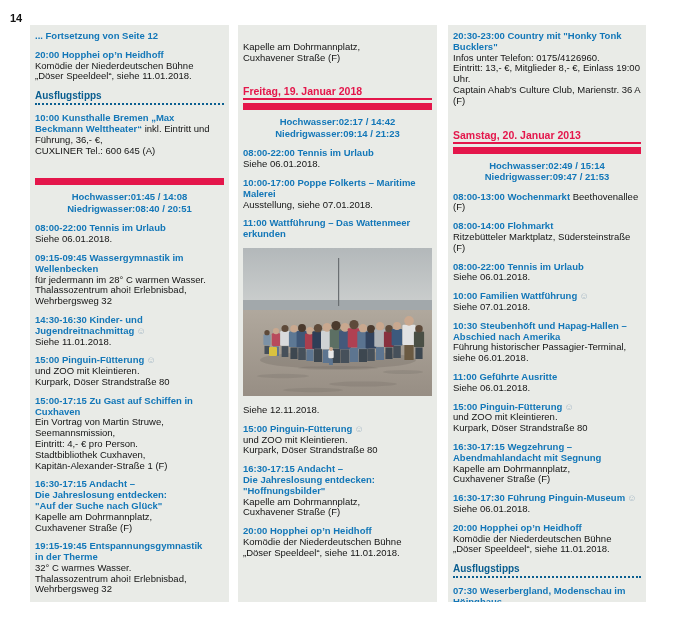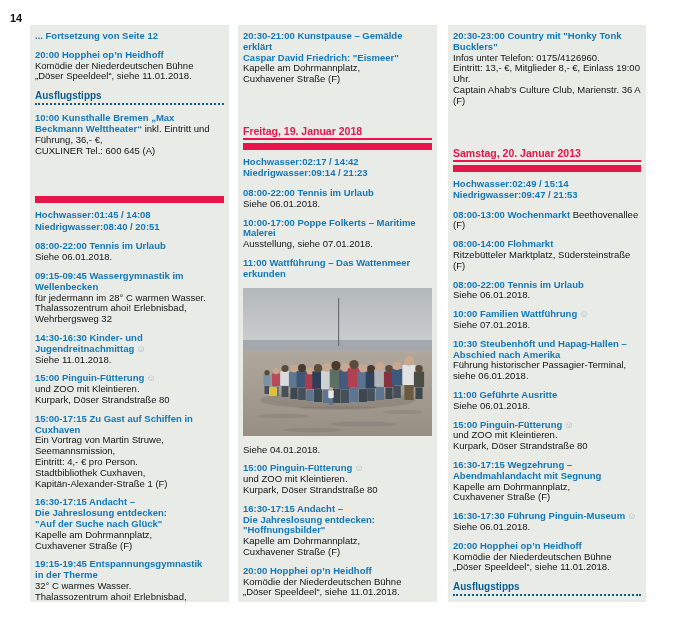--- a/index.html
+++ b/index.html
@@ -13,26 +13,26 @@
   .page-num{position:absolute;left:10px;top:12px;font-size:11px;font-weight:bold;color:var(--ink)}
   .col{position:absolute;top:25px;height:577px;background:var(--panel);
        padding:6px 5px 0 5px;overflow:hidden}
   #col1{left:30px;width:199px}
   #col2{left:238px;width:199px}
   #col3{left:448px;width:198px}
   .event{font-size:9.5px;line-height:10.8px;margin:0 0 8px 0;white-space:pre-line;color:var(--ink)}
   .et{color:var(--blue);font-weight:bold}
   .en{color:var(--ink)}
   .smiley{color:var(--smiley);font-weight:bold;margin-left:2px}
-  .day{margin:40px 0 6px 0}
+  .day{margin:22px 0 6px 0}
   .day-title{color:var(--red);font-weight:bold;font-size:10.5px;line-height:12px;
              border-bottom:2px solid var(--red);padding-bottom:1px}
   .day-bar{height:7px;background:var(--red);margin-top:3px}
   .tides{margin:0 0 9px 0;font-size:9.5px;line-height:11.5px}
-  .tide-row{display:flex;justify-content:flex-start;color:var(--blue);font-weight:bold}
+  .tide-row{display:flex;justify-content:center;color:var(--blue);font-weight:bold}
   .tips{color:var(--darkblue);font-weight:bold;font-size:10px;line-height:11px;
         border-bottom:2px dotted var(--darkblue);padding-bottom:2px;margin:2px 0 8px 0}
   .photo{display:block;margin:2px 0 9px 0;width:189px;height:148px}
 </style>
 </head>
 <body>
 
 <div class="page-num">14</div>
 
 <div id="col1" class="col">
@@ -78,22 +78,21 @@
 "Auf der Suche nach Glück"</span><span class="en">
 Kapelle am Dohrmannplatz,
 Cuxhavener Straße (F)</span></p>
     <p class="event"><span class="et">19:15-19:45 Entspannungsgymnastik
 in der Therme</span><span class="en">
 32° C warmes Wasser.
 Thalassozentrum ahoi! Erlebnisbad,
 Wehrbergsweg 32</span></p>
   </div>
 <div id="col2" class="col">
-    <p class="event"><span class="et">20:30-21:00 Kunstpause – Gemälde erklärt
-Caspar David Friedrich: "Eismeer"</span><span class="en">
+    <p class="event"><span class="en">
 Kapelle am Dohrmannplatz,
 Cuxhavener Straße (F)</span></p>
     <div class="day">
       <div class="day-title">Freitag, 19. Januar 2018</div>
       <div class="day-bar"></div>
     </div>
     <div class="tides">
       <div class="tide-row">
         <span>Hochwasser:</span>
         <span>02:17 / 14:42</span>
@@ -223,21 +222,21 @@
           <circle cx="176" cy="80.74" r="3.74" fill="#5e4a3a"></circle>
         </g>
         <g>
           <rect x="86.11" y="110.88" width="3.7799999999999994" height="6.12" fill="#5d7590"></rect>
           <rect x="85.3" y="102" width="5.3999999999999995" height="8.280000000000001" rx="1.2" fill="#e8e8e8"></rect>
           <circle cx="88" cy="101" r="2" fill="#c9a88f"></circle>
         </g>
       </g>
     <rect x="26" y="99" width="8" height="9" rx="1" fill="#d9c23f"></rect>
   </svg>
-    <p class="event"><span class="en">Siehe 04.01.2018.</span></p>
+    <p class="event"><span class="en">Siehe 12.11.2018.</span></p>
     <p class="event"><span class="et">15:00 Pinguin-Fütterung</span><span class="smiley">☺</span><span class="en">
 und ZOO mit Kleintieren.
 Kurpark, Döser Strandstraße 80</span></p>
     <p class="event"><span class="et">16:30-17:15 Andacht –
 Die Jahreslosung entdecken:
 "Hoffnungsbilder"</span><span class="en">
 Kapelle am Dohrmannplatz,
 Cuxhavener Straße (F)</span></p>
     <p class="event"><span class="et">20:00 Hopphei op’n Heidhoff</span><span class="en">
 Komödie der Niederdeutschen Bühne

